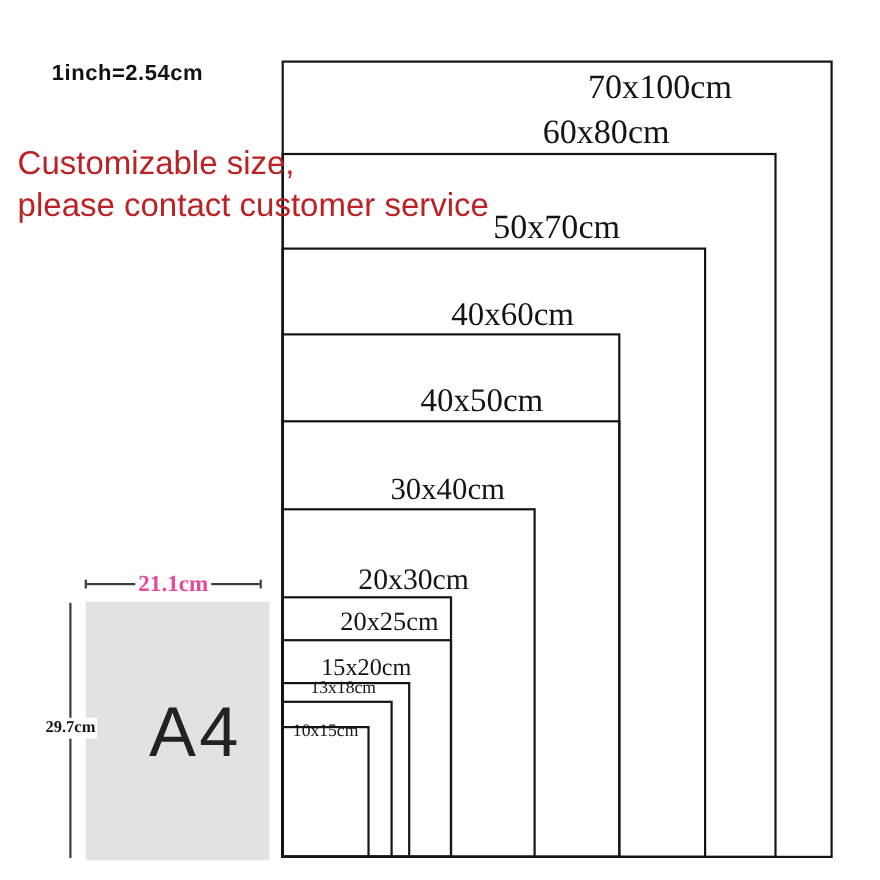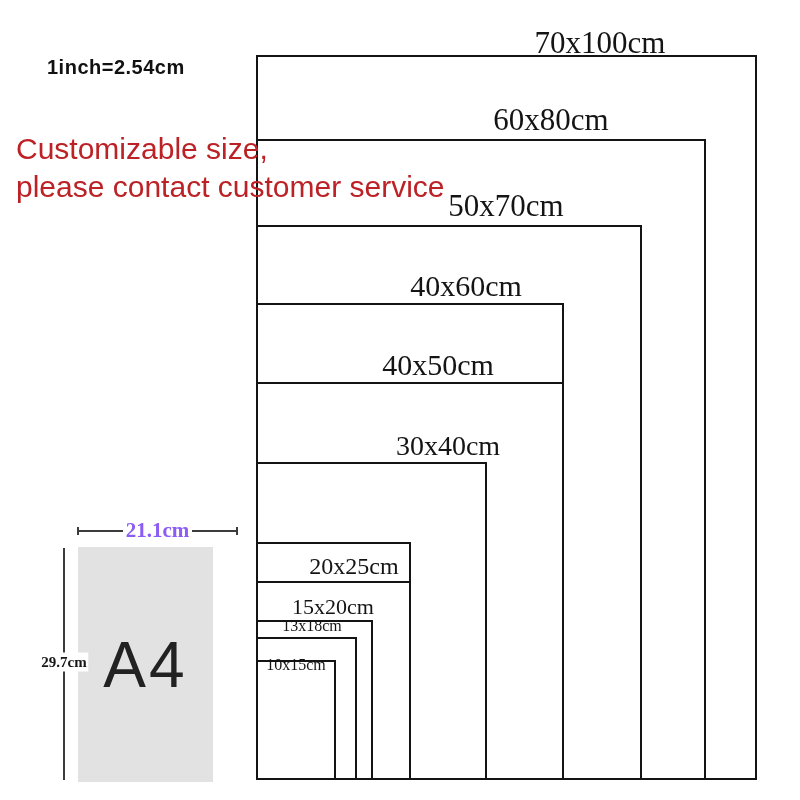--- a/index.html
+++ b/index.html
@@ -26,36 +26,37 @@
   .size-label{
     position:absolute;transform:translateX(-50%);z-index:6;
     font-family:"Liberation Serif",serif;color:#141414;line-height:1.05;
     white-space:nowrap;
   }
   
   .a4-sheet{
     position:absolute;left:78px;top:547px;width:135px;height:235px;
     background:#e2e2e2;display:flex;align-items:center;justify-content:center;
     z-index:2;
+    padding-left:32px;
   }
   .a4-text{
     font-family:"Liberation Sans",sans-serif;font-weight:200;font-size:64px;
     letter-spacing:3px;color:#222;line-height:1;
   }
   .a4-width-dim{
     position:absolute;left:77px;top:521px;width:161px;height:20px;
     display:flex;align-items:center;z-index:3;
   }
   .a4-width-dim::before,.a4-width-dim::after{
     content:"";width:2px;height:8px;background:#3c3c3c;flex:0 0 auto;
   }
   .dim-line{flex:1 1 auto;height:2px;background:#3c3c3c;}
   .dim-text{
     flex:0 0 auto;padding:0 3px;font-family:"Liberation Serif",serif;
-    font-weight:700;font-size:21px;color:#8b5cf6;transform:translateY(-1px);
+    font-weight:700;font-size:21px;color:#ec4899;transform:translateY(-1px);
     white-space:nowrap;
   }
   .a4-height-line{
     position:absolute;left:63px;top:548px;width:2px;height:232px;
     background:#3c3c3c;z-index:2;
   }
   .a4-height-label{
     position:absolute;left:64px;top:662px;transform:translate(-50%,-50%);
     background:#fff;padding:1px 2px;font-family:"Liberation Serif",serif;
     font-weight:700;font-size:15px;color:#161616;z-index:4;white-space:nowrap;
@@ -68,32 +69,33 @@
 
   <div class="inch-note">1inch=2.54cm</div>
 
   <div class="notice" style="color: rgb(188, 33, 37);">
     <div>Customizable size,</div>
     <div>please contact customer service</div>
   </div>
 
   <div id="size-stack">
       <div class="size-rect" style="left: 256px; top: 55px; width: 501px; height: 725px; border-color: rgb(20, 20, 20);"></div>
-      <div class="size-label" style="left: 600px; bottom: 740px; font-size: 31px;">70x100cm</div>
+      <div class="size-label" style="left: 600px; bottom: 704px; font-size: 31px;">70x100cm</div>
       <div class="size-rect" style="left: 256px; top: 139px; width: 450px; height: 641px; border-color: rgb(20, 20, 20);"></div>
       <div class="size-label" style="left: 551px; bottom: 663px; font-size: 31px;">60x80cm</div>
       <div class="size-rect" style="left: 256px; top: 225px; width: 386px; height: 555px; border-color: rgb(20, 20, 20);"></div>
       <div class="size-label" style="left: 506px; bottom: 577px; font-size: 31px; margin-top: 20px;">50x70cm</div>
       <div class="size-rect" style="left: 256px; top: 303px; width: 308px; height: 477px; border-color: rgb(20, 20, 20);"></div>
       <div class="size-label" style="left: 466px; bottom: 499px; font-size: 30px;">40x60cm</div>
       <div class="size-rect" style="left: 256px; top: 382px; width: 308px; height: 398px; border-color: rgb(20, 20, 20);"></div>
       <div class="size-label" style="left: 438px; bottom: 420px; font-size: 30px;">40x50cm</div>
       <div class="size-rect" style="left: 256px; top: 462px; width: 231px; height: 318px; border-color: rgb(20, 20, 20);"></div>
-      <div class="size-label" style="left: 407px; bottom: 340px; font-size: 28px; margin-left: 41px;">30x40cm</div>
+      <div class="size-label" style="left: 407px; bottom: 340px; font-size: 28px;">30x40cm</div>
       <div class="size-rect" style="left: 256px; top: 542px; width: 155px; height: 238px; border-color: rgb(20, 20, 20);"></div>
+      <div class="size-label" style="left: 376px; bottom: 260px; font-size: 27px;">20x30cm</div>
       <div class="size-rect" style="left: 256px; top: 581px; width: 155px; height: 199px; border-color: rgb(20, 20, 20);"></div>
       <div class="size-label" style="left: 354px; bottom: 221px; font-size: 24px;">20x25cm</div>
       <div class="size-rect" style="left: 256px; top: 620px; width: 117px; height: 160px; border-color: rgb(20, 20, 20);"></div>
       <div class="size-label" style="left: 333px; bottom: 182px; font-size: 22px;">15x20cm</div>
       <div class="size-rect" style="left: 256px; top: 637px; width: 101px; height: 143px; border-color: rgb(20, 20, 20);"></div>
       <div class="size-label" style="left: 312px; bottom: 165px; font-size: 16px;">13x18cm</div>
       <div class="size-rect" style="left: 256px; top: 660px; width: 80px; height: 120px; border-color: rgb(20, 20, 20);"></div>
       <div class="size-label" style="left: 296px; bottom: 126px; font-size: 16px;">10x15cm</div>
     </div>
 

